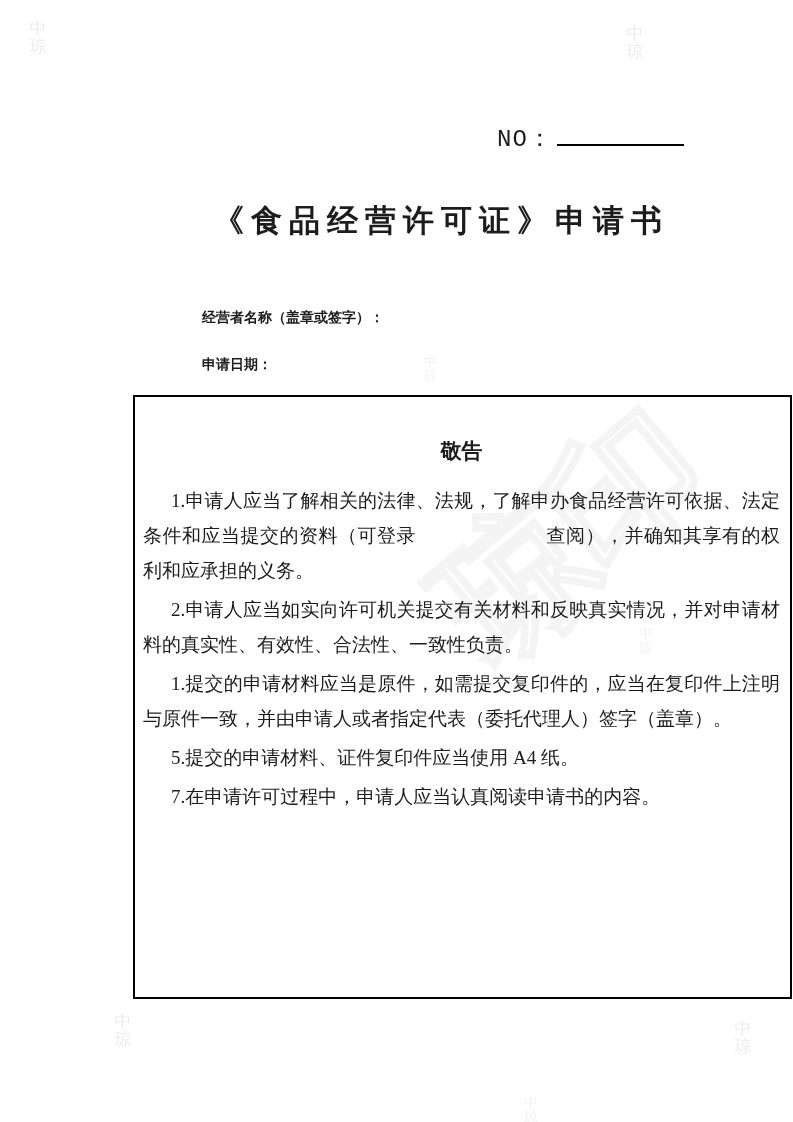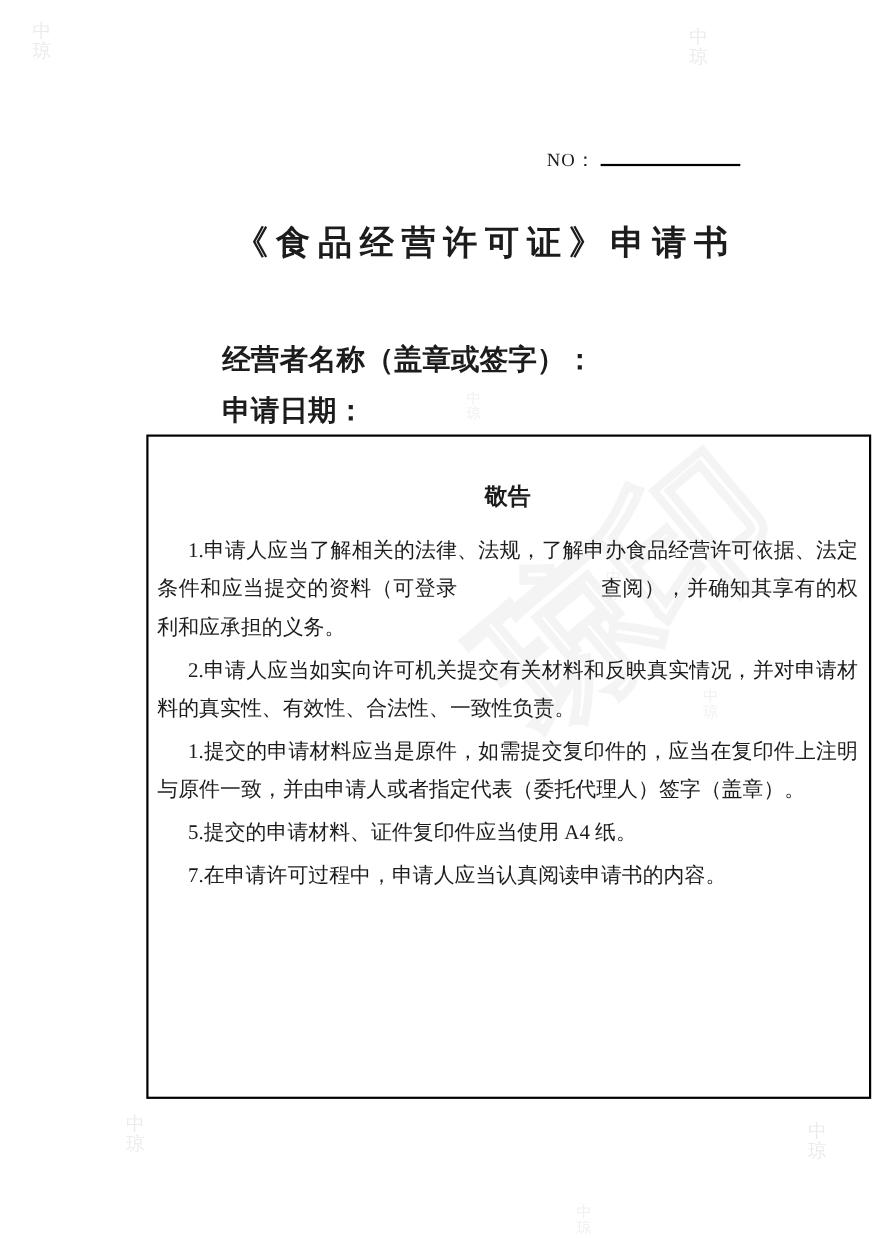--- a/index.html
+++ b/index.html
@@ -6,38 +6,38 @@
   .page{
     position:relative;
     width:793px;height:1122px;
     background:#ffffff;
     overflow:hidden;
     font-family:"Liberation Serif","DejaVu Serif",serif;
     color:#1c1c1c;
   }
   
   .no-field{
-    position:absolute;left:497px;top:134px;
-    font-size:17px;letter-spacing:1px;white-space:nowrap;
+    position:absolute;left:497px;top:122px;
+    font-size:24px;letter-spacing:1px;white-space:nowrap;font-family:Liberation Mono, monospace;
   }
   .no-blank{
     display:inline-block;width:127px;height:1px;
     border-bottom:2px solid #000;
     vertical-align:baseline;margin-left:4px;
   }
   
   .doc-title{
     position:absolute;left:213px;top:200px;width:480px;
     font-size:31px;font-weight:bold;letter-spacing:7px;
     white-space:nowrap;
   }
   
   .field-label{
     position:absolute;left:202px;
-    font-size:26px;font-weight:bold;white-space:nowrap;
+    font-size:14px;font-weight:bold;white-space:nowrap;
   }
   .operator-label{top:309px;}
   .date-label{top:356px;}
   
   .notice-box{
     position:absolute;left:133px;top:395px;
     width:659px;min-height:604px;
     border:2px solid #000;
     box-sizing:border-box;
     padding:42px 6px 11px 4px;

